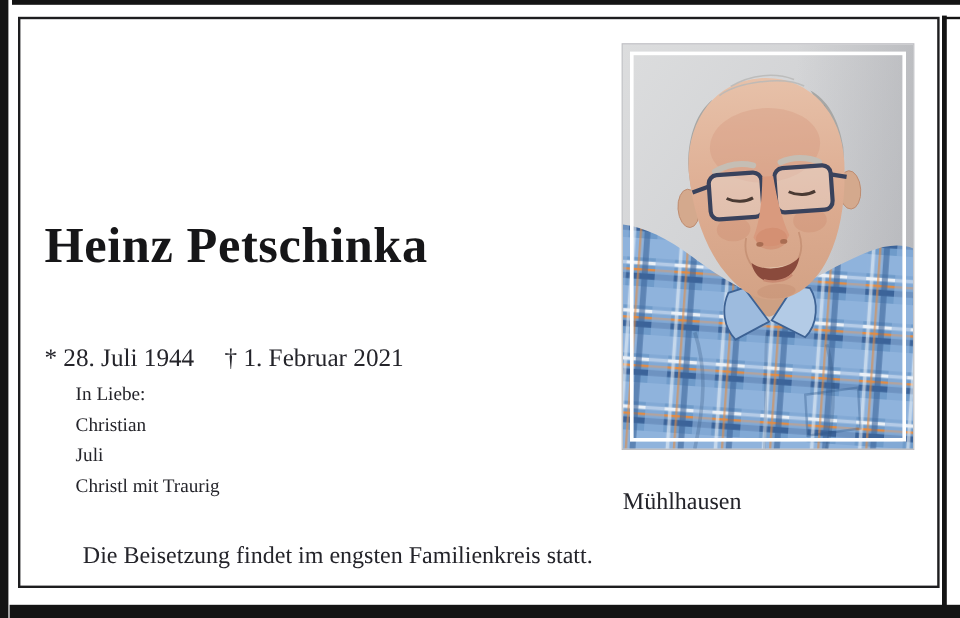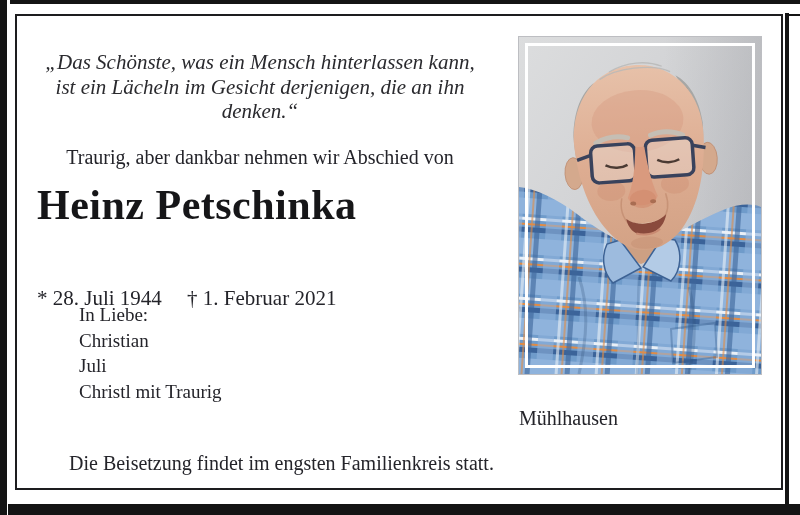--- a/index.html
+++ b/index.html
@@ -25,21 +25,21 @@
     left:20px;top:34px;width:446px;text-align:center;
     font-style:italic;font-size:21px;line-height:24.5px;color:#2a2a2e;
   }
   .intro{left:20px;top:130px;width:446px;text-align:center;font-size:20px;}
   .name{
     left:20px;top:167px;width:446px;
     font-size:42px;font-weight:bold;line-height:44px;letter-spacing:0.5px;color:#161618;
   }
   .dates{left:20px;top:230px;width:446px;text-align:left;font-size:21px;margin-top:40px;}
   .dates .death{margin-left:20px;}
-  .family{left:46px;top:286px;width:440px;font-size:19px;line-height:25.5px;margin-left:16px;}
+  .family{left:46px;top:300px;width:440px;font-size:16px;line-height:25.5px;}
   .funeral{left:52px;top:436px;width:470px;font-size:20px;}
 
   .photo{
     left:502px;top:21px;width:242px;height:337px;
     background:#cfd0d3;outline:1px solid #bdbec2;
   }
   .photo svg{display:block;}
   .keyline{
     position:absolute;left:6px;top:6px;width:224px;height:319px;
     border:3px solid #ffffff;pointer-events:none;
@@ -50,27 +50,21 @@
 <body>
 
 <div class="rule rule-left"></div>
 <div class="rule rule-top"></div>
 <div class="rule rule-right"></div>
 <div class="rule rule-right-top"></div>
 <div class="rule rule-bottom"></div>
 
 <div class="card">
 
-  <div class="abs quote">
-    <div>„Das Schönste, was ein Mensch hinterlassen kann,</div>
-    <div>ist ein Lächeln im Gesicht derjenigen, die an ihn</div>
-    <div>denken.“</div>
-  </div>
 
-  <div class="abs intro">Traurig, aber dankbar nehmen wir Abschied von</div>
 
   <div class="abs name">Heinz Petschinka</div>
 
   <div class="abs dates">
     <span class="birth">* 28. Juli 1944</span>
     <span class="death">† 1. Februar 2021</span>
   </div>
 
   <div class="abs family">
     <div>In Liebe:</div>

